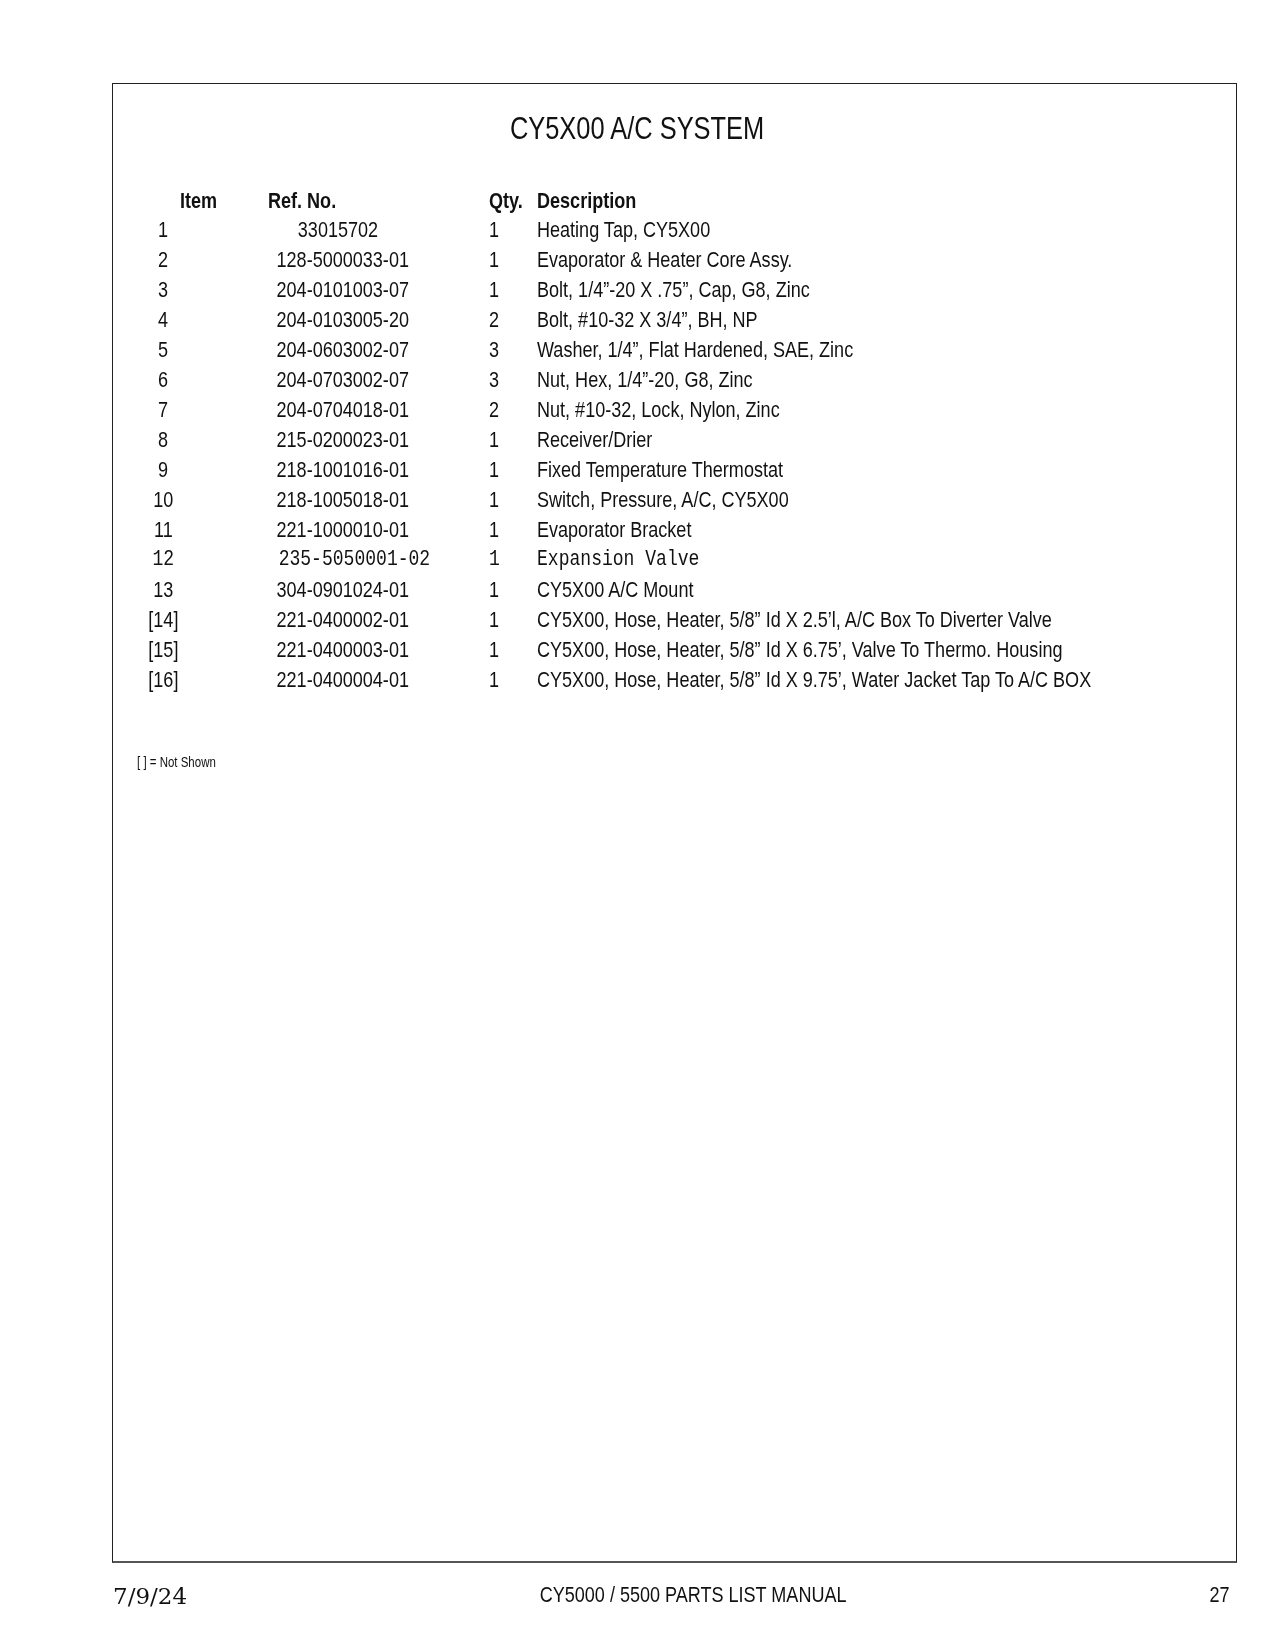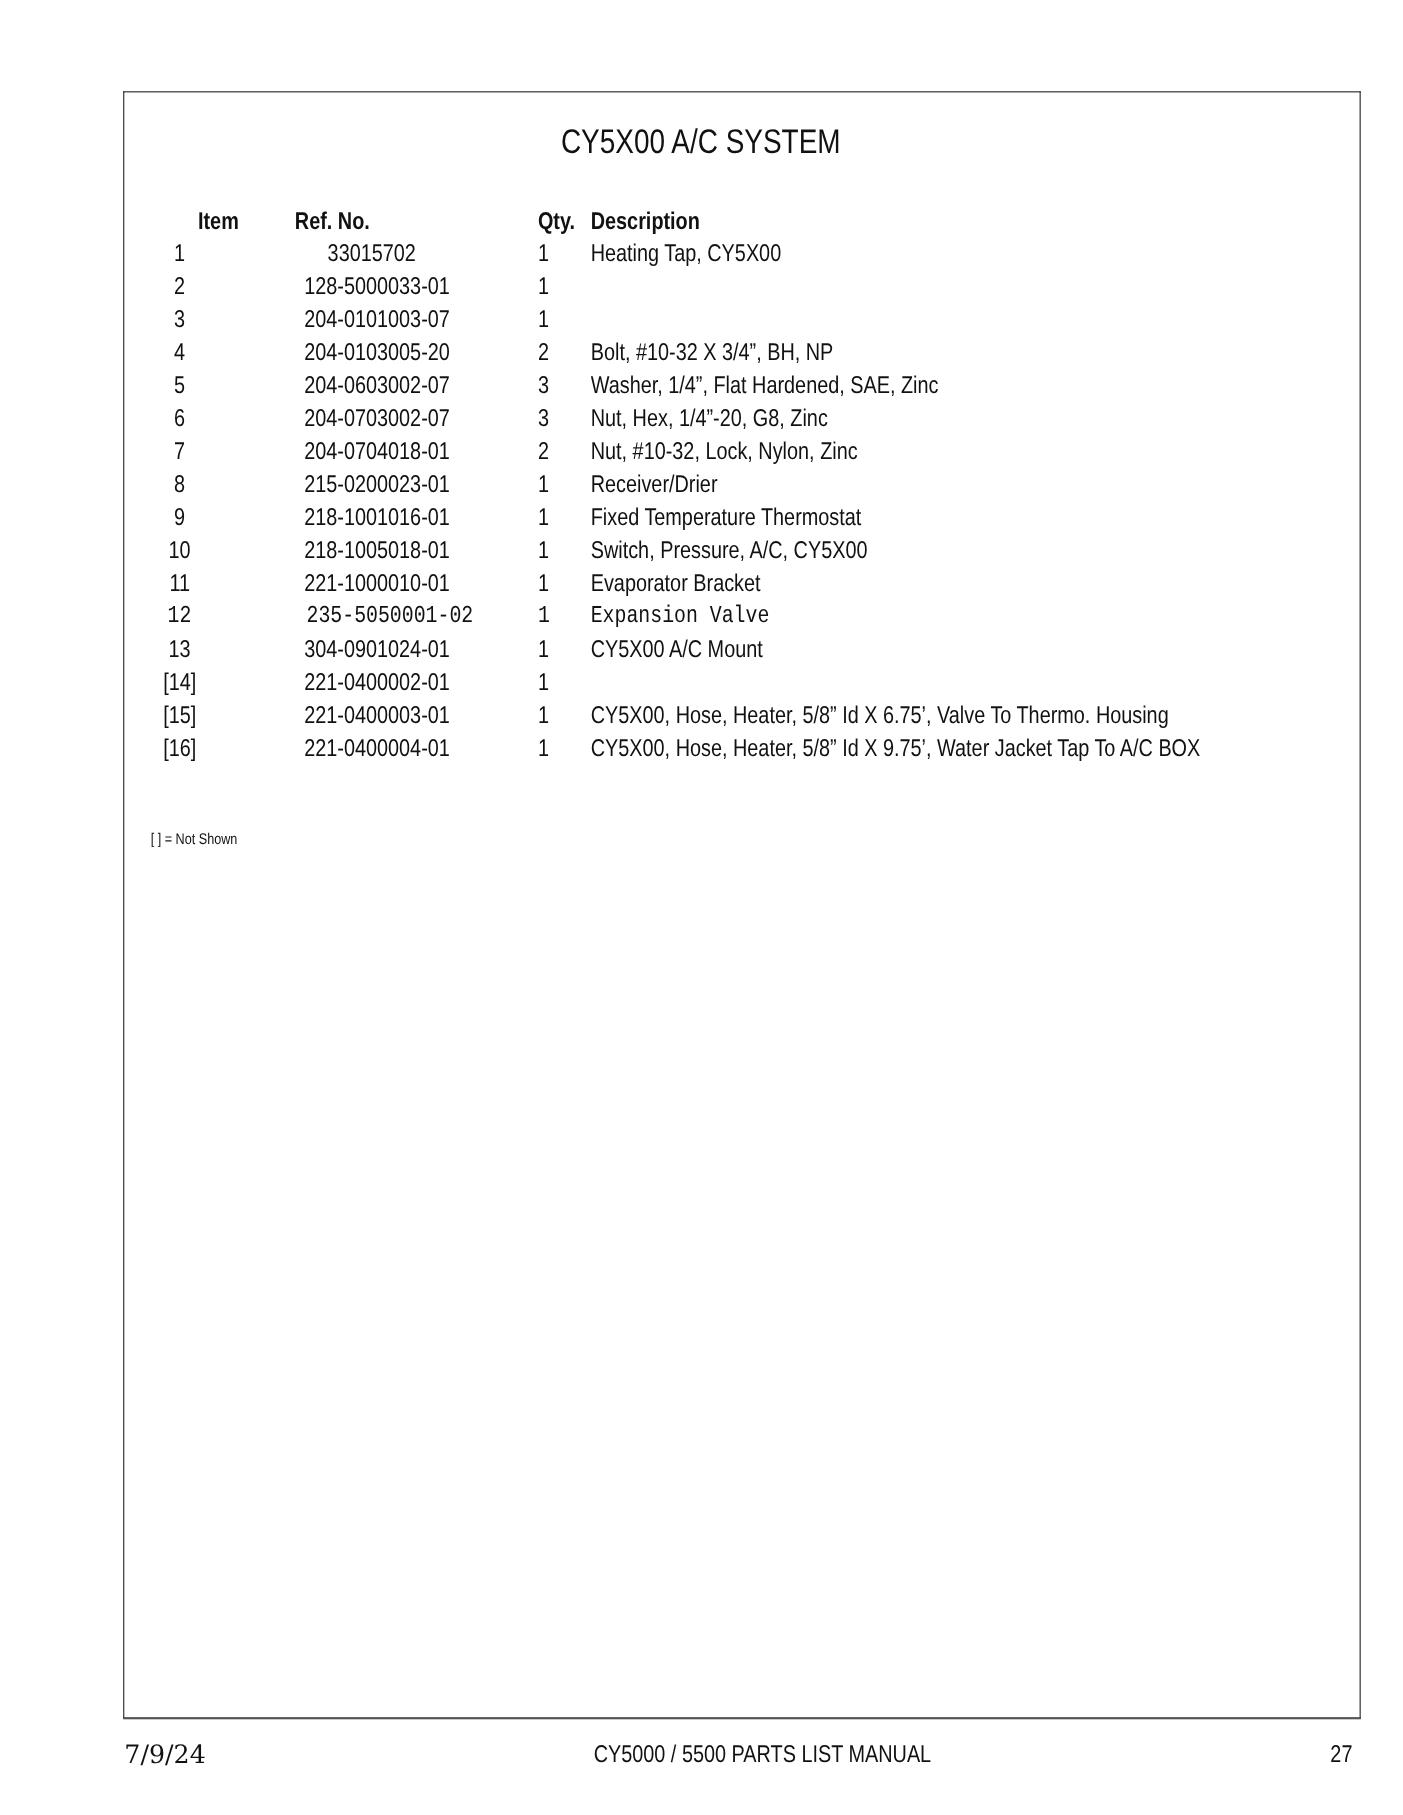--- a/index.html
+++ b/index.html
@@ -46,25 +46,27 @@
     <div class="row" style="top: 215px;">
       <div class="c-item"><span class="narrow">1</span></div>
       <div class="c-ref"><span class="narrow">33015702</span></div>
       <div class="c-qty"><span class="narrow">1</span></div>
       <div class="c-desc"><span class="narrow" style="margin-left: -26px;">Heating Tap, CY5X00</span></div>
     </div>
     <div class="row" style="top: 245px;">
       <div class="c-item"><span class="narrow">2</span></div>
       <div class="c-ref"><span class="narrow">128-5000033-01</span></div>
       <div class="c-qty"><span class="narrow">1</span></div>
+      <div class="c-desc"><span class="narrow" style="margin-left: -26px;">Evaporator &amp; Heater Core Assy.</span></div>
     </div>
     <div class="row" style="top: 275px;">
       <div class="c-item"><span class="narrow">3</span></div>
       <div class="c-ref"><span class="narrow">204-0101003-07</span></div>
       <div class="c-qty"><span class="narrow">1</span></div>
+      <div class="c-desc"><span class="narrow" style="margin-left: -26px;">Bolt, 1/4”-20 X .75”, Cap, G8, Zinc</span></div>
     </div>
     <div class="row" style="top: 305px;">
       <div class="c-item"><span class="narrow">4</span></div>
       <div class="c-ref"><span class="narrow">204-0103005-20</span></div>
       <div class="c-qty"><span class="narrow">2</span></div>
       <div class="c-desc"><span class="narrow" style="margin-left: -26px;">Bolt, #10-32 X 3/4”, BH, NP</span></div>
     </div>
     <div class="row" style="top: 335px;">
       <div class="c-item"><span class="narrow">5</span></div>
       <div class="c-ref"><span class="narrow">204-0603002-07</span></div>
@@ -116,20 +118,21 @@
     <div class="row" style="top: 575px; padding-left: 28px;">
       <div class="c-item"><span class="narrow">13</span></div>
       <div class="c-ref"><span class="narrow">304-0901024-01</span></div>
       <div class="c-qty"><span class="narrow">1</span></div>
       <div class="c-desc"><span class="narrow" style="margin-left: -26px;">CY5X00 A/C Mount</span></div>
     </div>
     <div class="row" style="top: 605px;">
       <div class="c-item"><span class="narrow">[14]</span></div>
       <div class="c-ref"><span class="narrow">221-0400002-01</span></div>
       <div class="c-qty"><span class="narrow">1</span></div>
+      <div class="c-desc"><span class="narrow" style="margin-left: -26px;">CY5X00, Hose, Heater, 5/8” Id X 2.5’l, A/C Box To Diverter Valve</span></div>
     </div>
     <div class="row" style="top: 635px;">
       <div class="c-item"><span class="narrow">[15]</span></div>
       <div class="c-ref"><span class="narrow">221-0400003-01</span></div>
       <div class="c-qty"><span class="narrow">1</span></div>
       <div class="c-desc"><span class="narrow" style="margin-left: -26px;">CY5X00, Hose, Heater, 5/8” Id X 6.75’, Valve To Thermo. Housing</span></div>
     </div>
     <div class="row" style="top: 665px;">
       <div class="c-item"><span class="narrow">[16]</span></div>
       <div class="c-ref"><span class="narrow">221-0400004-01</span></div>

